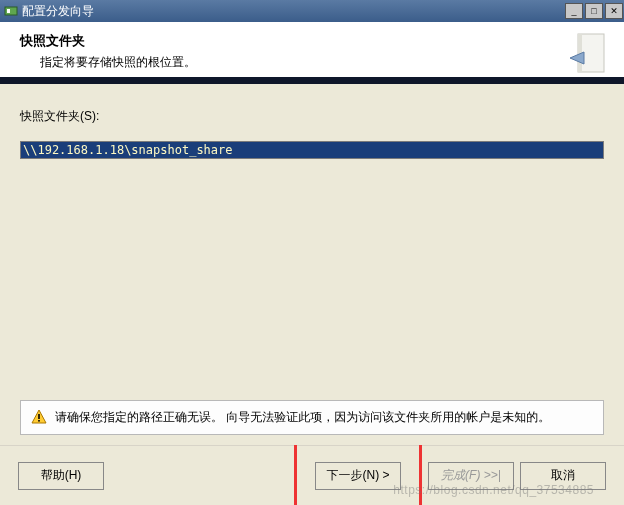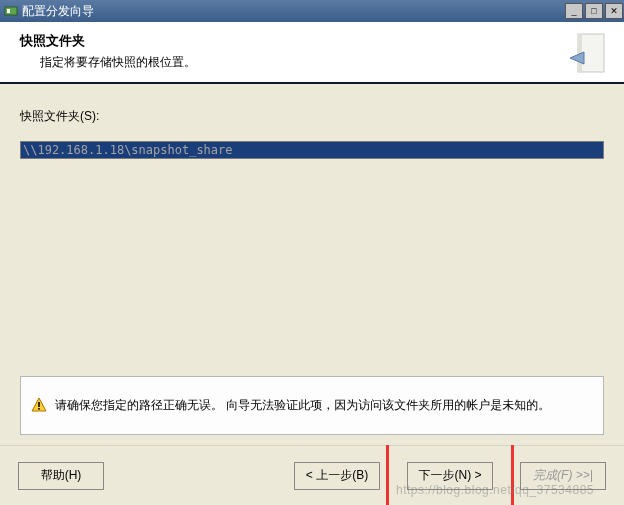--- a/index.html
+++ b/index.html
@@ -34,21 +34,21 @@
       margin: 2px 1px;
       font-size: 9px;
       line-height: 12px;
       padding: 0;
       cursor: pointer;
       font-family: Arial;
     }
     .header {
       height: 62px;
       background: #fff;
-      border-bottom: 2px solid #0f172a;
+      border-bottom: 7px solid #0f172a;
       display: flex;
       align-items: flex-start;
       padding: 10px 16px 8px 20px;
       position: relative;
     }
     .header-text h1 { font-size: 13px; font-weight: bold; margin-bottom: 4px; }
     .header-text p { font-size: 12px; margin-left: 20px; font-family: Liberation Serif, serif; }
     .header-graphic {
       position: absolute;
       right: 16px; top: 8px;
@@ -60,34 +60,34 @@
       height: 361px;
       position: relative;
     }
     .content p.desc { margin-bottom: 48px; line-height: 1.5; }
     .content label { display: block; margin-bottom: 16px; }
     .path-input {
       width: 100%;
       height: 18px;
       border: 1px solid #7b7b7b;
       background: #1a3e7a;
-      color: #a3a3a3;
+      color: #fef9c3;
       font-family: Consolas, monospace;
       font-size: 12px;
       padding: 0 2px;
       outline: none;
     }
     .path-input::selection { background: #1a3e7a; color: #fff; }
     .warning-box {
       position: absolute;
       left: 20px; right: 20px;
       bottom: 10px;
       border: 1px solid #b8b8b8;
       background: #fdfdfd;
-      padding: 20px 10px;
+      padding: 8px 10px;
       display: flex;
       align-items: flex-start;
       gap: 8px;
     }
     .warning-icon {
       width: 16px; height: 16px;
       flex-shrink: 0;
     }
     .footer {
       background: #ece9d8;
@@ -171,19 +171,19 @@
         <rect x="7.2" y="11" width="1.6" height="1.6" fill="#000"></rect>
       </svg>
     </span>
     <span>请确保您指定的路径正确无误。 向导无法验证此项，因为访问该文件夹所用的帐户是未知的。</span>
   </div>
 </div>
 
 <div class="footer">
   <button class="wiz-btn">帮助(H)</button>
   <div class="spacer"></div>
-  <button class="wiz-btn">&lt; 上一步(B)</button>
   <span class="highlight-next">
     <button class="wiz-btn">下一步(N) &gt;</button>
   </span>
   <button class="wiz-btn" disabled="">完成(F) &gt;&gt;|</button>
-  <span class="watermark">https://blog.blog.net/qq_37534885</span>
+  <button class="wiz-btn">取消</button>
+  <span class="watermark">https://blog.csdn.net/qq_37534885</span>
 </div>
 
 </body></html>

